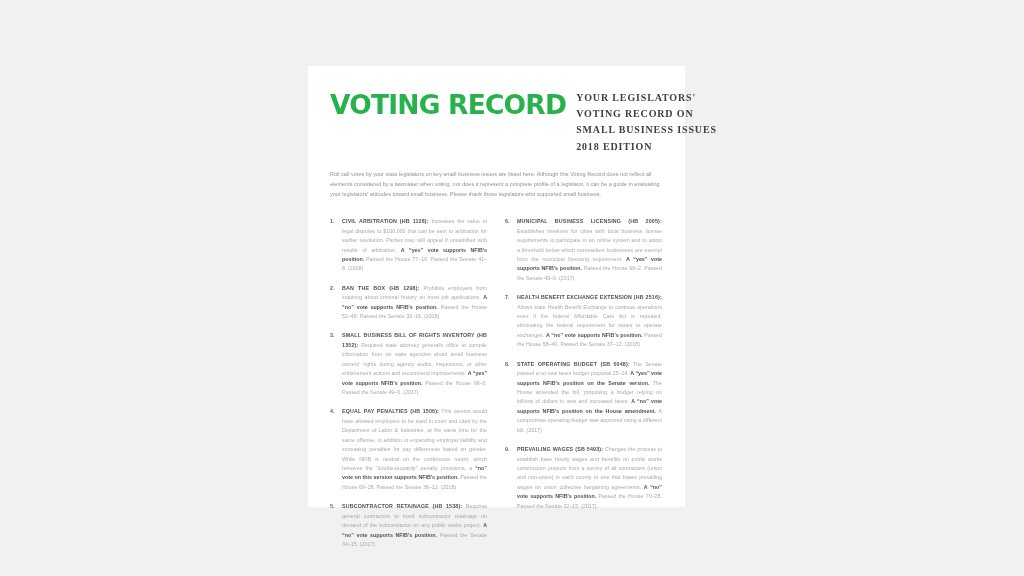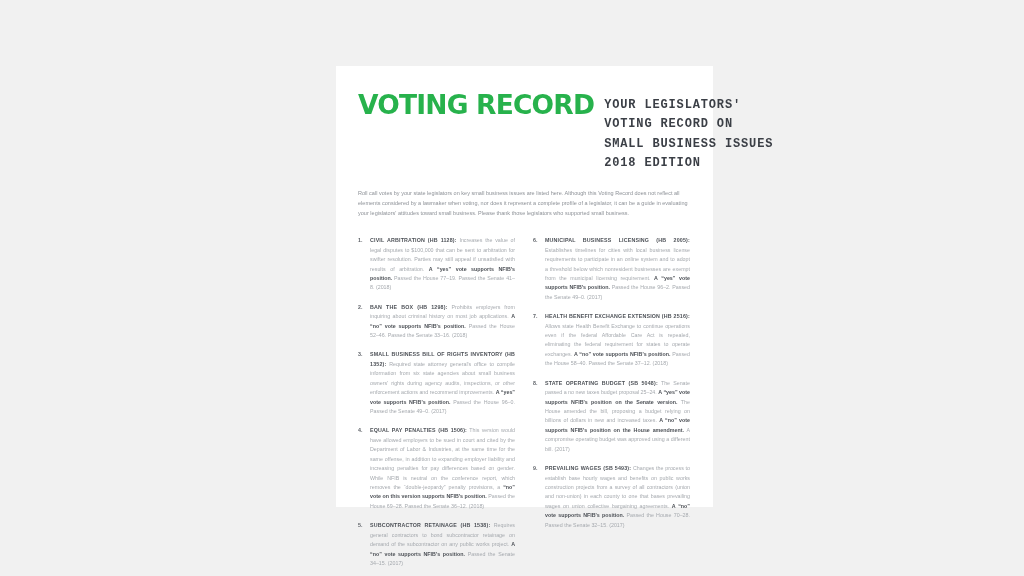--- a/index.html
+++ b/index.html
@@ -16,21 +16,21 @@
 
   .viewport {
     position: relative;
     width: 1024px;
     height: 576px;
     background: #f1f1f1;
   }
 
   .sheet {
     position: absolute;
-    left: 336px;
+    left: 308px;
     top: 66px;
     width: 377px;
     height: 441px;
     background: #ffffff;
     box-sizing: border-box;
     padding: 24px 22px 18px 22px;
   }
 
   
   .doc-header {
@@ -43,28 +43,28 @@
     font-family: "DejaVu Sans", sans-serif;
     font-weight: bold;
     font-size: 26.5px;
     letter-spacing: -0.8px;
     line-height: 1;
     color: #27b24c;
     margin: 2px 0 0 0;
     white-space: nowrap;
   }
   .masthead-sub {
-    font-family: Liberation Mono, monospace;
+    font-family: Liberation Serif, serif;
     font-weight: bold;
-    font-size: 12px;
+    font-size: 10px;
     letter-spacing: 0.85px;
     line-height: 1.62;
     color: #3b3f46;
     text-transform: uppercase;
-    margin-top: 6px;
+    margin-top: 0;
     white-space: nowrap;
   }
   .masthead-sub div { display: block; }
 
   
   .intro {
     margin-top: 14px;
     font-size: 5.5px;
     line-height: 1.85;
     color: #8d9197;

